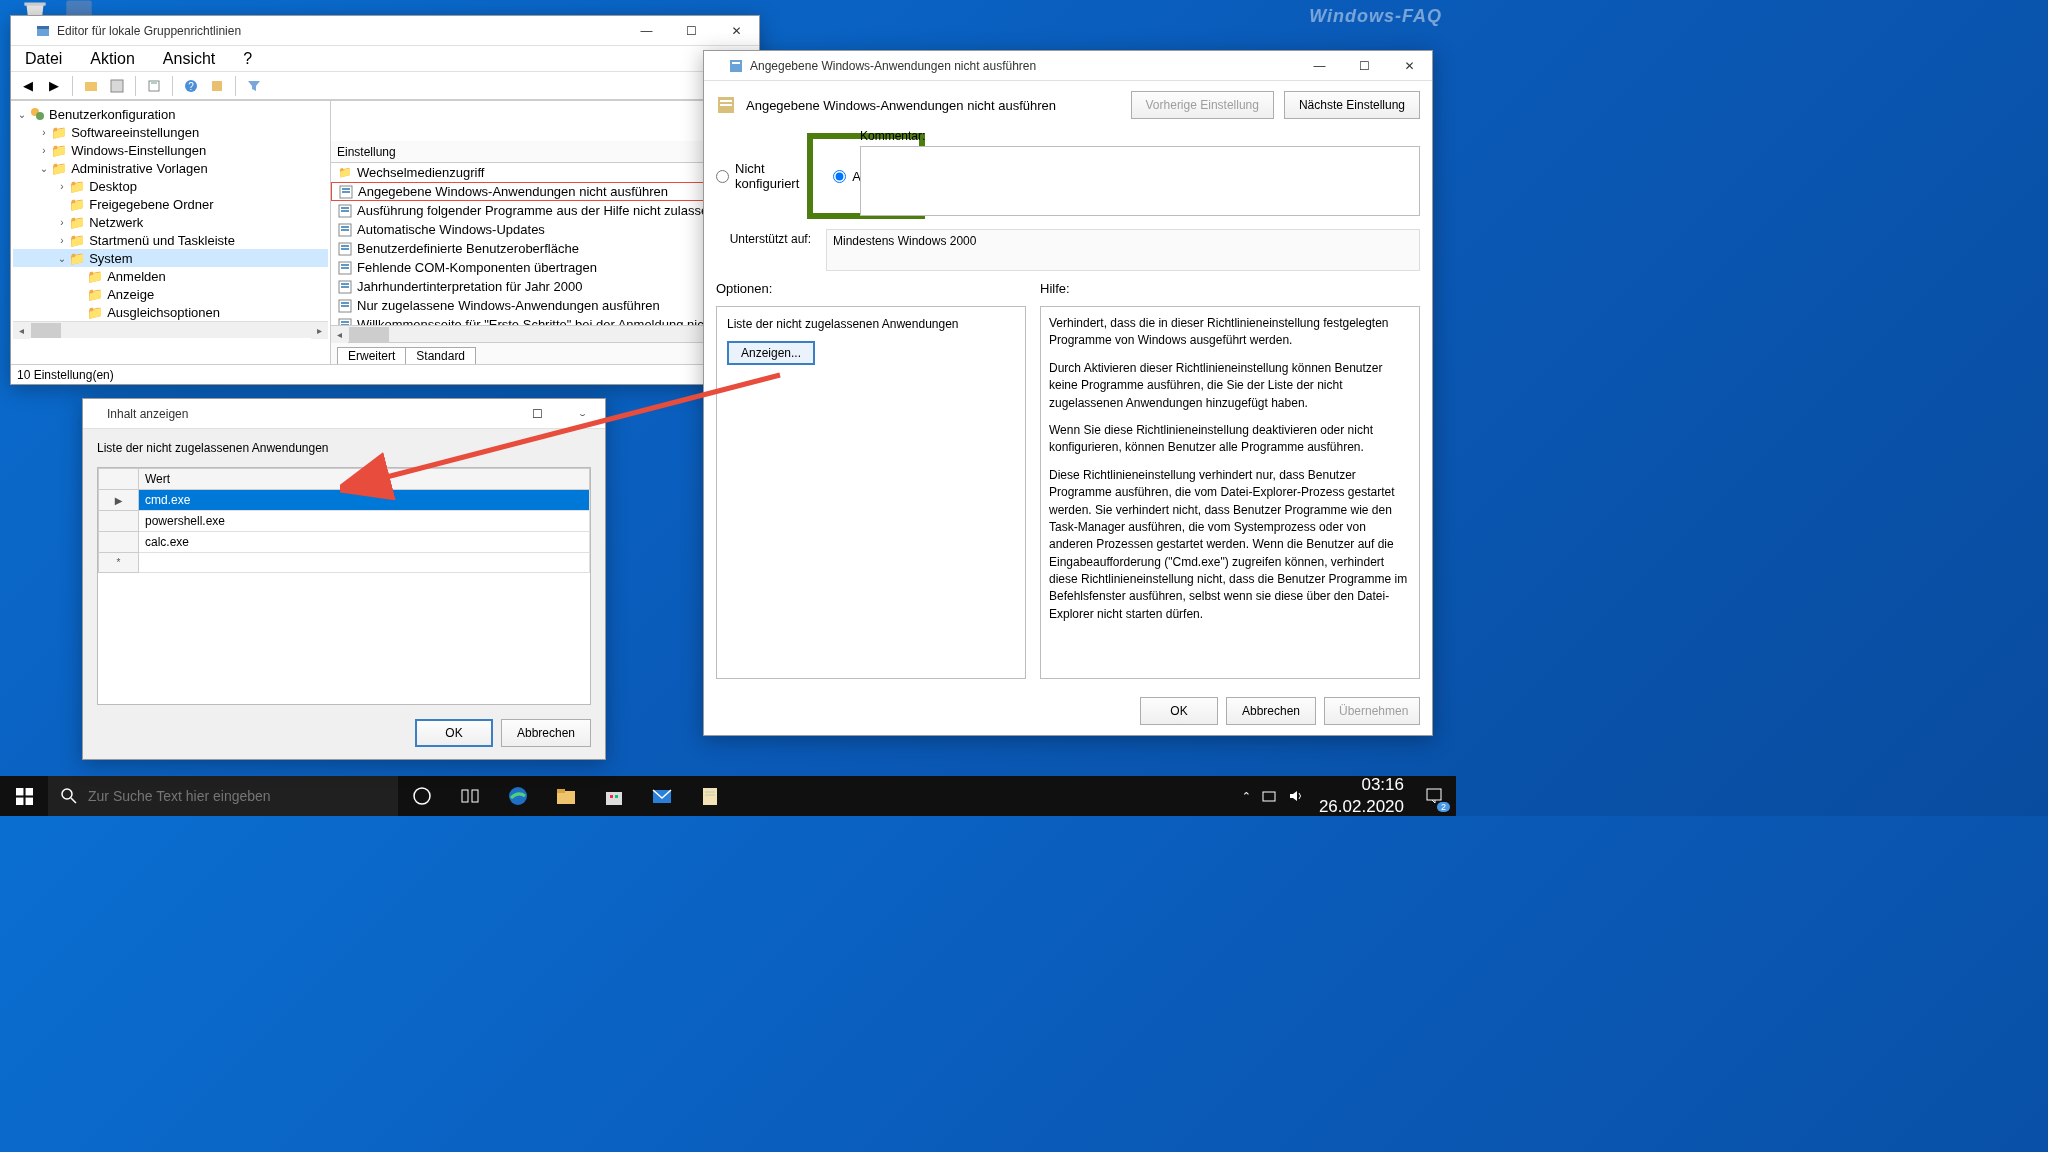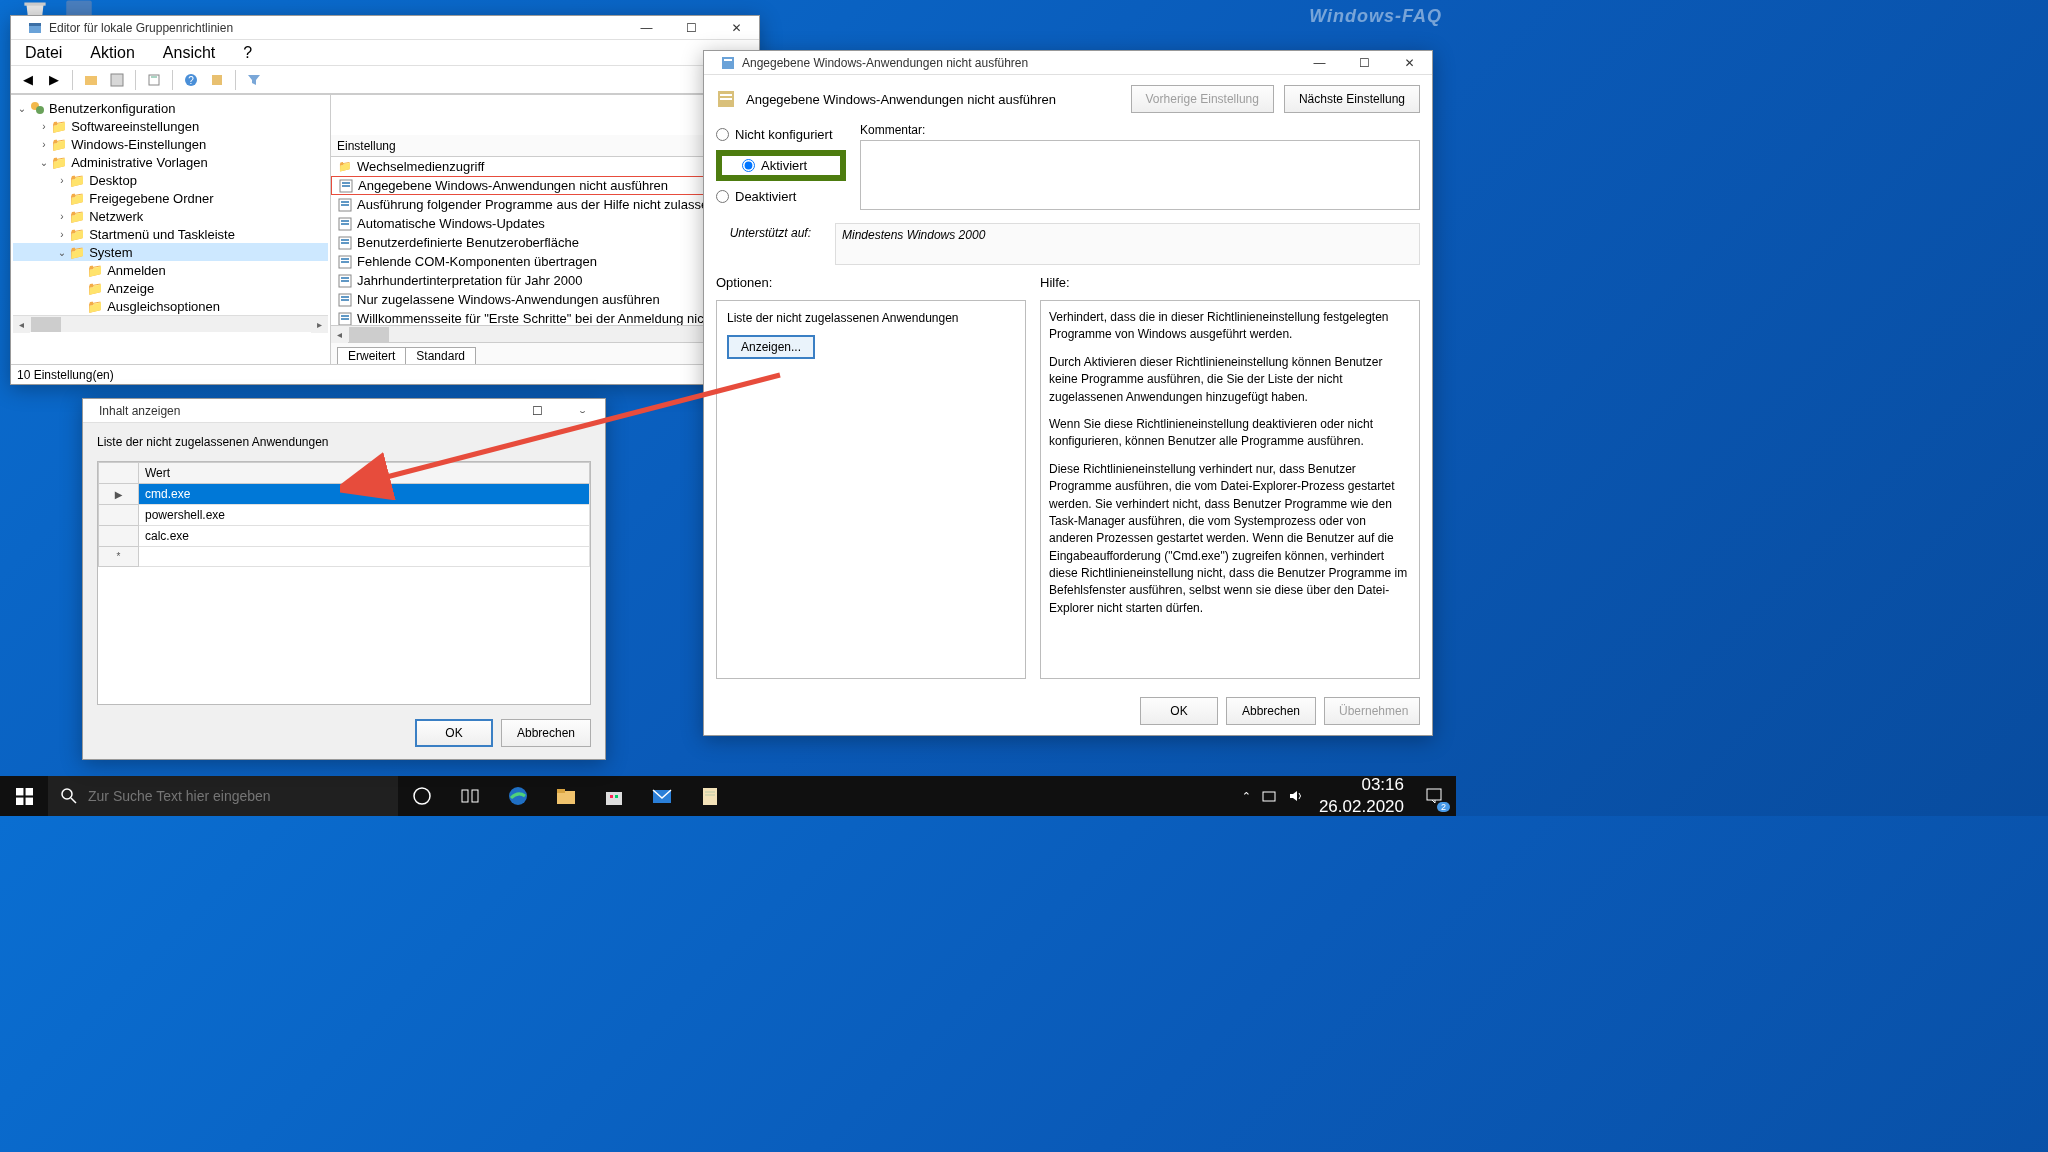--- a/index.html
+++ b/index.html
@@ -19,24 +19,24 @@
 
   .window {
     position: absolute;
     background: #fff;
     border: 1px solid #999;
     box-shadow: 0 4px 20px rgba(0,0,0,.3);
     display: flex;
     flex-direction: column;
   }
   .titlebar {
-    height: 24px;
+    height: 30px;
     display: flex;
     align-items: center;
-    padding-left: 16px;
+    padding-left: 24px;
     background: #fff;
     border-bottom: 1px solid #e0e0e0;
     font-size: 12px;
     color: #333;
   }
   .titlebar .spacer { flex: 1; }
   .titlebar .win-btn {
     width: 45px; height: 29px;
     display: inline-flex; align-items: center; justify-content: center;
     color: #333; font-family: "Segoe MDL2 Assets", sans-serif;
@@ -78,27 +78,27 @@
 
   
   #pol-win { left: 703px; top: 50px; width: 730px; height: 686px; }
   #pol-win .titlebar { background:#fff; }
   .pol-body { flex:1; padding:10px 12px; display:flex; flex-direction:column; gap:10px; font-size:13px; }
   .pol-header-row { display:flex; align-items:center; gap:10px; }
   .pol-header-row .label { flex:1; }
   .pol-btn { height:28px; padding:0 14px; border:1px solid #adadad; background:linear-gradient(#fdfdfd,#efefef); font-size:12px; }
   .pol-btn:disabled, .pol-btn.disabled { color:#9e9e9e; }
   .pol-radio-section { display:flex; gap:14px; }
-  .pol-radios { width:130px; display:flex; flex-direction:column; gap:8px; padding-top:4px;}
+  .pol-radios { width:130px; display:flex; flex-direction:row; gap:8px; padding-top:4px;}
   .pol-radios label { display:flex; align-items:center; gap:6px; font-size:13px;}
   .pol-radios label.hl { border:6px solid #4d7c0f; padding:2px 20px; }
   .pol-comment { flex:1; }
   .pol-comment-label { font-size:12px; margin-bottom:3px; display:block;}
   .pol-comment textarea { width:100%; height:70px; resize:none; border:1px solid #bcbcbc; font-family:inherit; font-size:12px; padding:3px;}
-  .pol-support-row { display:flex; gap:24px; align-items:flex-start;font-style:italic;}
+  .pol-support-row { display:flex; gap:15px; align-items:flex-start;}
   .pol-support-row .lab { width:95px; text-align:right; font-size:12px; padding-top:3px;}
   .pol-support-row .val { flex:1; border:1px solid #ddd; background:#fafafa; padding:4px 6px; height:42px; font-size:12px; overflow:auto;}
   .pol-options-row { display:flex; gap:14px; flex:1; min-height:0;}
   .pol-options { flex:0 0 310px; display:flex; flex-direction:column; }
   .pol-options-box { flex:1; border:1px solid #bcbcbc; padding:10px; font-size:12px;}
   .pol-help { flex:1; display:flex; flex-direction:column;}
   .pol-help-box { flex:1; border:1px solid #bcbcbc; padding:8px; font-size:12px; overflow:auto; line-height:1.45;}
   .pol-help-box p { margin-bottom:10px; }
   .pol-footer { display:flex; justify-content:flex-end; gap:8px; padding-top:8px;}
   .show-btn { border:2px solid #3a7fc4; padding:3px 12px; font-size:12px; background:#eaf3fb;}

